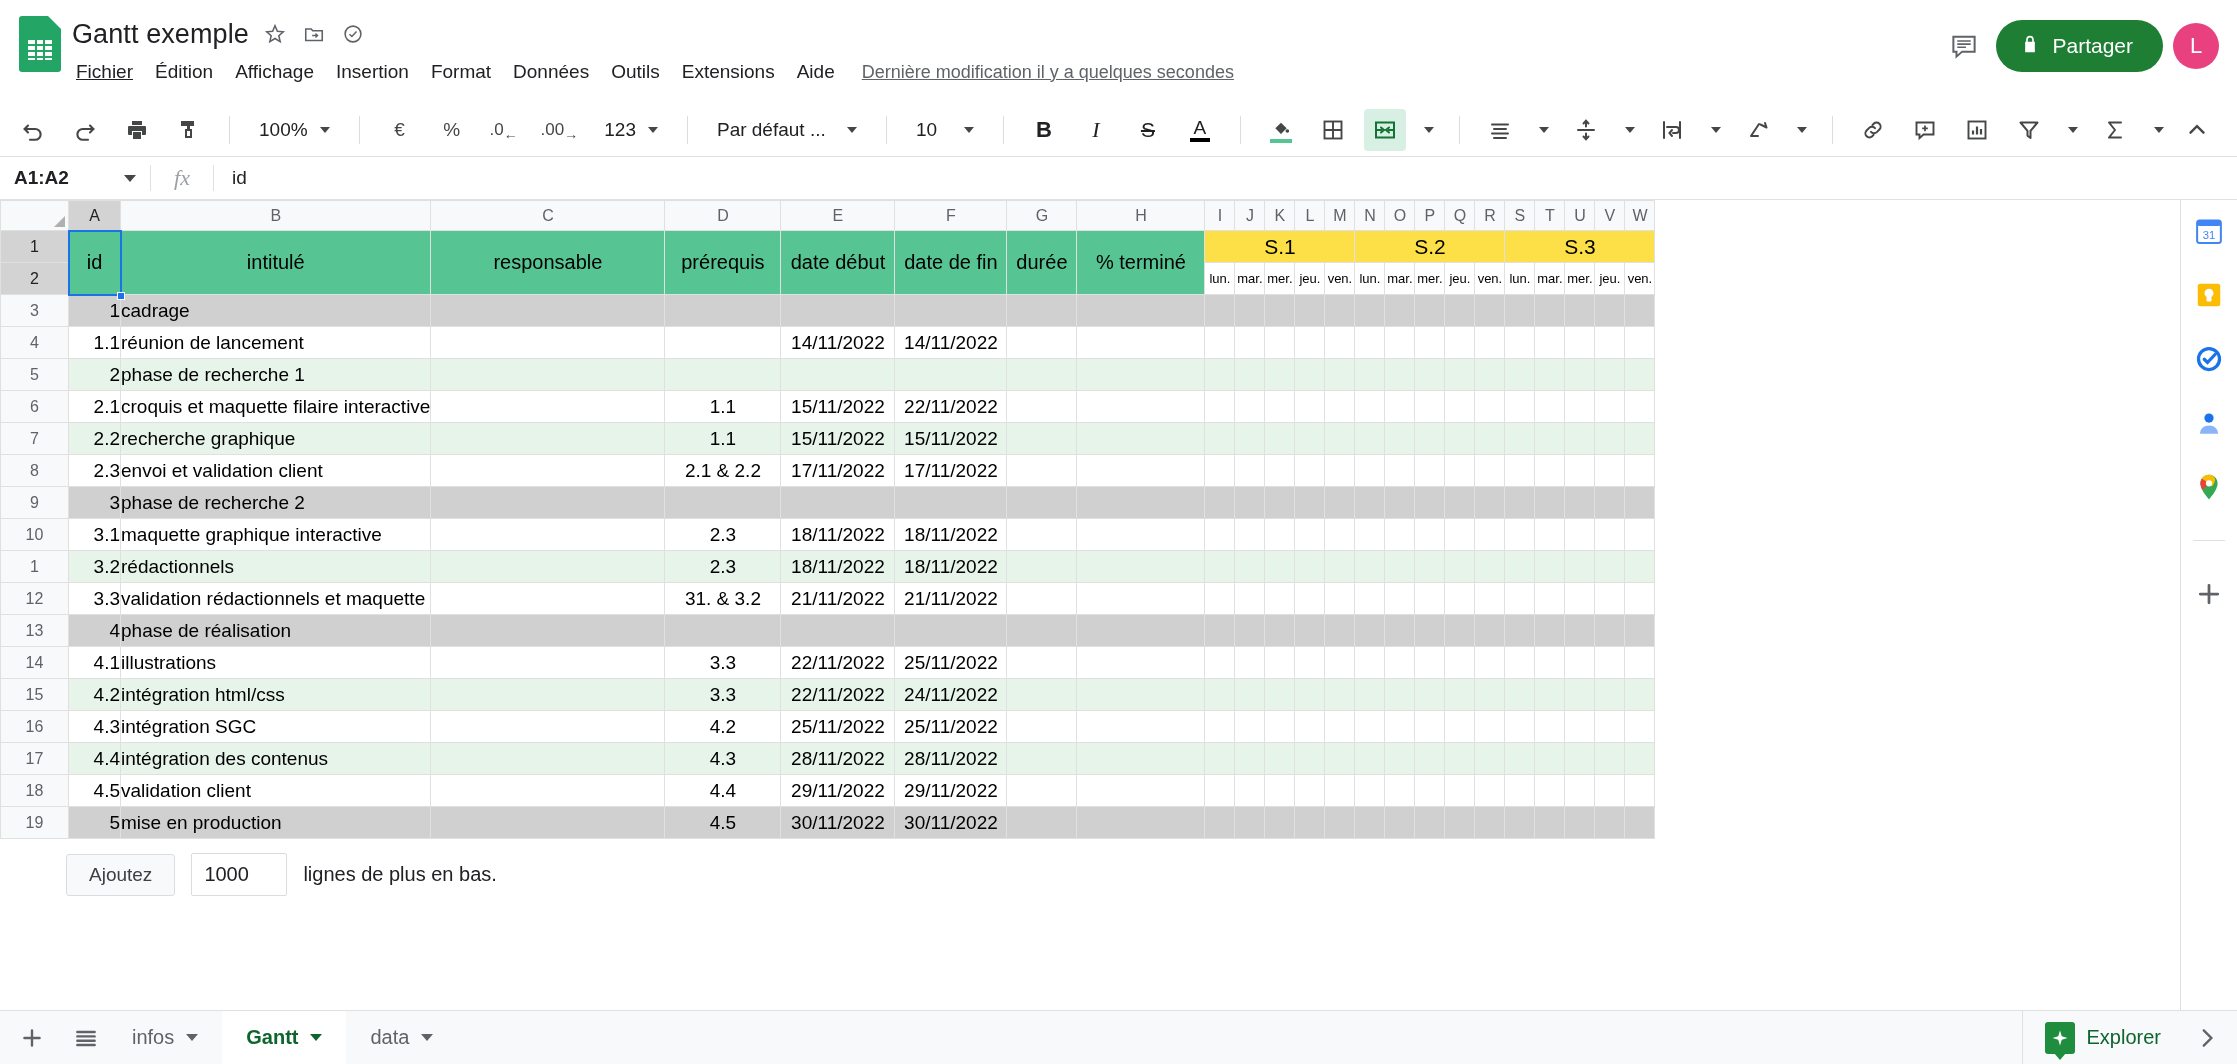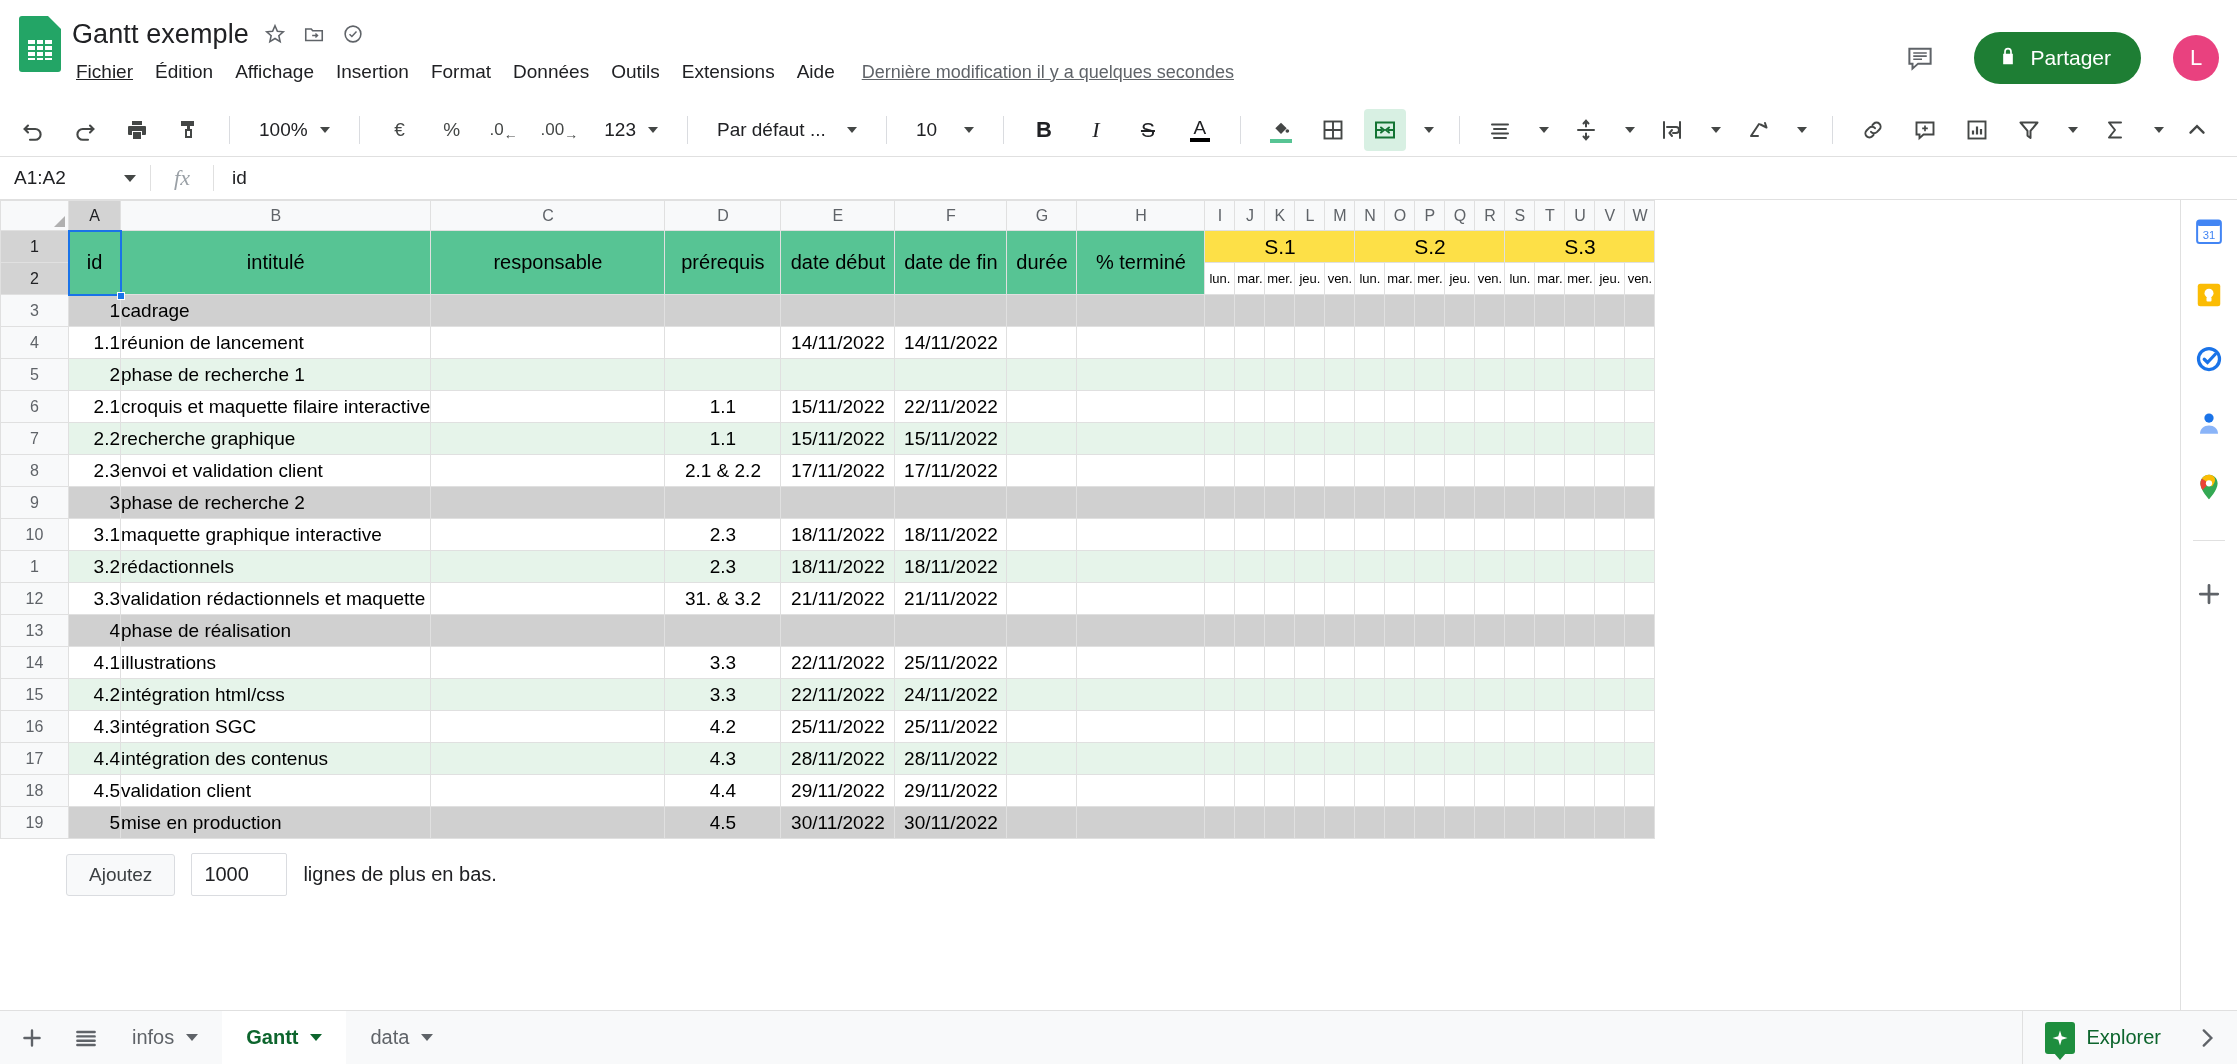--- a/index.html
+++ b/index.html
@@ -23,38 +23,38 @@
   .sheets-grid i { position: absolute; background: #23a566; }
   .title-block { margin-left: 6px; padding-top: 4px; }
   .title-row { display: flex; align-items: center; gap: 13px; height: 40px; }
   .doc-title { font-size: 27px; color: #202124; letter-spacing: 0.1px; white-space: nowrap; }
   .title-icon { width: 26px; height: 26px; display: flex; align-items: center; justify-content: center; color: #5f6368; cursor: pointer; }
   .title-icon svg { display: block; }
   .menu-row { display: flex; align-items: center; gap: 0; margin-top: 2px; height: 32px; }
   .menu-item { font-size: 19px; color: #202124; padding: 4px 11px; border-radius: 4px; cursor: pointer; white-space: nowrap; }
   .menu-item:first-child { padding-left: 4px; text-decoration: underline; }
   .last-edit { font-size: 18px; color: #5f6368; margin-left: 16px; text-decoration: underline; white-space: nowrap; cursor: pointer; }
-  .header-right { position: absolute; right: 18px; top: 32px; display: flex; align-items: center; gap: 32px; }
+  .header-right { position: absolute; right: 18px; top: 20px; display: flex; align-items: center; gap: 10px; }
   .hdr-icon-btn { width: 44px; height: 44px; display: flex; align-items: center; justify-content: center; border-radius: 50%; color: #5f6368; cursor: pointer; }
   .share-btn { display: flex; align-items: center; gap: 12px; background: #1e7e34; color: #fff; border-radius: 26px; height: 52px; padding: 0 30px 0 24px; font-size: 21px; cursor: pointer; }
   .avatar { width: 46px; height: 46px; border-radius: 50%; background: #e9417f; color: #fff; display: flex; align-items: center; justify-content: center; font-size: 22px; cursor: pointer; }
 
   
   .toolbar { height: 52px; display: flex; align-items: center; padding: 0 12px; gap: 10px; flex: 0 0 auto; position: relative; border-bottom: none; }
   .tb { height: 42px; min-width: 42px; display: flex; align-items: center; justify-content: center; border-radius: 4px; color: #444746; cursor: pointer; padding: 0 6px; font-size: 19px; }
   .tb.active { background: #d8f0e3; color: #137333; }
   .tb-sep { width: 1px; height: 28px; background: #dadce0; margin: 0 9px; }
   .tb-wide { padding: 0 10px; gap: 10px; }
   .caret { width: 0; height: 0; border-left: 5px solid transparent; border-right: 5px solid transparent; border-top: 6px solid #444746; margin-left: 2px; }
   .tb-label { font-size: 19px; color: #202124; white-space: nowrap; }
   .toolbar-collapse { position: absolute; right: 20px; top: 6px; width: 40px; height: 40px; display: flex; align-items: center; justify-content: center; color: #444746; cursor: pointer; }
 
   
   .formula-bar { height: 44px; display: flex; align-items: center; border-top: 1px solid #e0e0e0; border-bottom: 1px solid #e0e0e0; flex: 0 0 auto; background: #fff; }
-  .namebox { width: 150px; height: 100%; display: flex; align-items: center; padding: 0 14px; font-size: 19px; color: #202124; cursor: text; }
+  .namebox { width: 150px; height: 100%; display: flex; align-items: center; padding: 0 14px; font-size: 19px; color: #202124; cursor: text; font-weight: bold; }
   .namebox-caret { margin-left: auto; width: 0; height: 0; border-left: 6px solid transparent; border-right: 6px solid transparent; border-top: 7px solid #444746; }
   .fx-sep { width: 1px; height: 26px; background: #e0e0e0; }
   .fx { width: 62px; display: flex; align-items: center; justify-content: center; font-size: 22px; font-style: italic; color: #9aa0a6; font-family: "Liberation Serif", serif; }
   .formula-input { flex: 1; padding-left: 18px; font-size: 19px; color: #202124; cursor: text; }
 
   
   .grid-wrap { flex: 1; display: flex; position: relative; overflow: hidden; background: #fff; }
   .grid-scroll { flex: 1; position: relative; overflow: hidden; }
   table.sheet { border-collapse: collapse; table-layout: fixed; font-size: 19px; color: #000; }
   table.sheet td, table.sheet th { border: 1px solid #e0e0e0; padding: 0; overflow: hidden; white-space: nowrap; font-weight: normal; }

